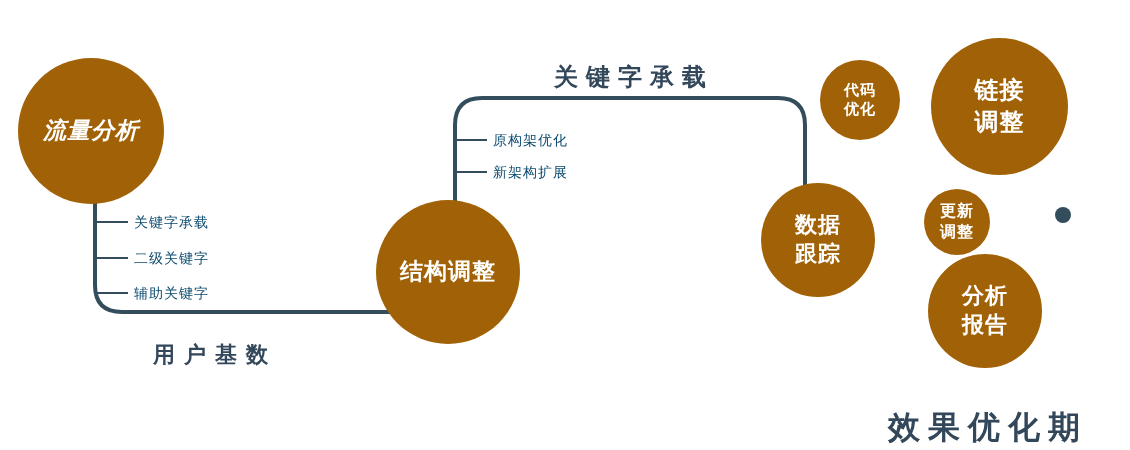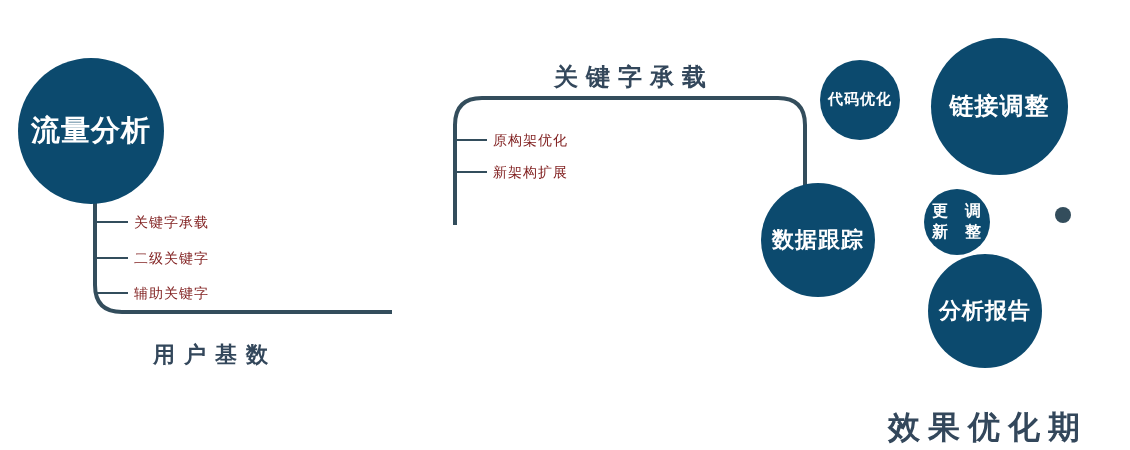--- a/index.html
+++ b/index.html
@@ -14,33 +14,33 @@
     overflow: hidden;
   }
 
   .connectors { position: absolute; left: 0; top: 0; }
   .edge { fill: none; stroke: #334D5C; stroke-width: 4; }
   .tick { stroke: #334D5C; stroke-width: 2; }
 
   .node {
     position: absolute;
     border-radius: 50%;
-    background: #0c4a6e;
+    background: #a16207;
     color: #ffffff;
     display: flex;
-    flex-direction: row;
+    flex-direction: column;
     align-items: center;
     justify-content: center;
     text-align: center;
     line-height: 1.3;
     font-weight: 600;
     letter-spacing: 1px;
   }
 
-  .node-traffic   { left: 18px;  top: 58px;  width: 146px; height: 146px; font-size: 29px; }
+  .node-traffic   { left: 18px;  top: 58px;  width: 146px; height: 146px; font-size: 23px; font-style: italic; }
   .node-structure { left: 376px; top: 200px; width: 144px; height: 144px; font-size: 23px; }
   .node-tracking  { left: 761px; top: 183px; width: 114px; height: 114px; font-size: 22px; }
   .node-code      { left: 820px; top: 60px;  width: 80px;  height: 80px;  font-size: 15px; }
   .node-link      { left: 931px; top: 38px;  width: 137px; height: 137px; font-size: 24px; }
   .node-update    { left: 924px; top: 189px; width: 66px;  height: 66px;  font-size: 16px; font-weight: 700; }
   .node-report    { left: 928px; top: 254px; width: 114px; height: 114px; font-size: 22px; }
 
   .dot {
     position: absolute;
     left: 1055px; top: 207px;
@@ -54,21 +54,21 @@
     color: #33475B;
     font-weight: 700;
     white-space: nowrap;
   }
   .label-user-base { left: 153px; top: 340px; font-size: 22px; letter-spacing: 9px; }
   .label-keyword   { left: 528px; top: 61px;  font-size: 24px; letter-spacing: 8px; margin-left: 26px; }
   .label-caption   { left: 888px; top: 406px; font-size: 32px; letter-spacing: 8px; color: #33475B; }
 
   .branch-label {
     position: absolute;
-    color: #7f1d1d;
+    color: #0c4a6e;
     font-size: 14px;
     white-space: nowrap;
     letter-spacing: 1px;
   }
   .branch-t0 { left: 134px; top: 214px; }
   .branch-t1 { left: 134px; top: 250px; }
   .branch-t2 { left: 134px; top: 285px; }
   .branch-s0 { left: 493px; top: 132px; }
   .branch-s1 { left: 493px; top: 164px; }
 </style>
@@ -86,20 +86,23 @@
     <line class="tick" x1="97" y1="293" x2="128" y2="293"></line>
 
     <line class="tick" x1="455" y1="140" x2="487" y2="140"></line>
     <line class="tick" x1="455" y1="172" x2="487" y2="172"></line>
   </svg>
 
   <div class="node node-traffic">
     <span>流量分析</span>
   </div>
 
+  <div class="node node-structure">
+    <span>结构调整</span>
+  </div>
 
   <div class="node node-tracking">
     <span>数据</span>
     <span>跟踪</span>
   </div>
 
   <div class="node node-code">
     <span>代码</span>
     <span>优化</span>
   </div>

